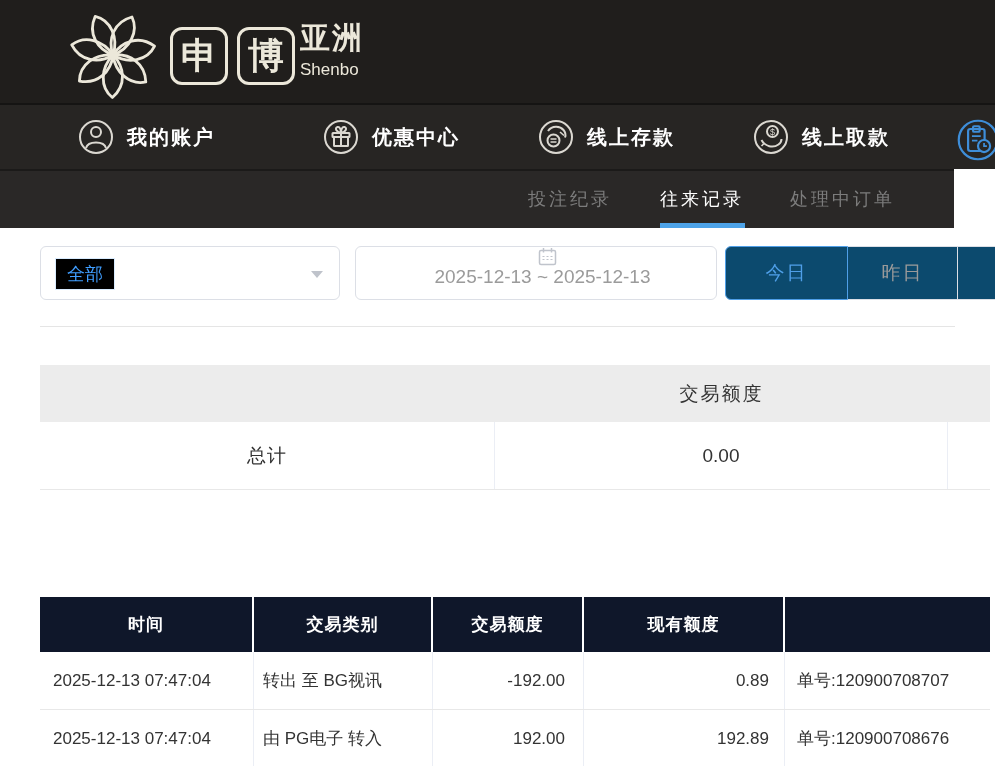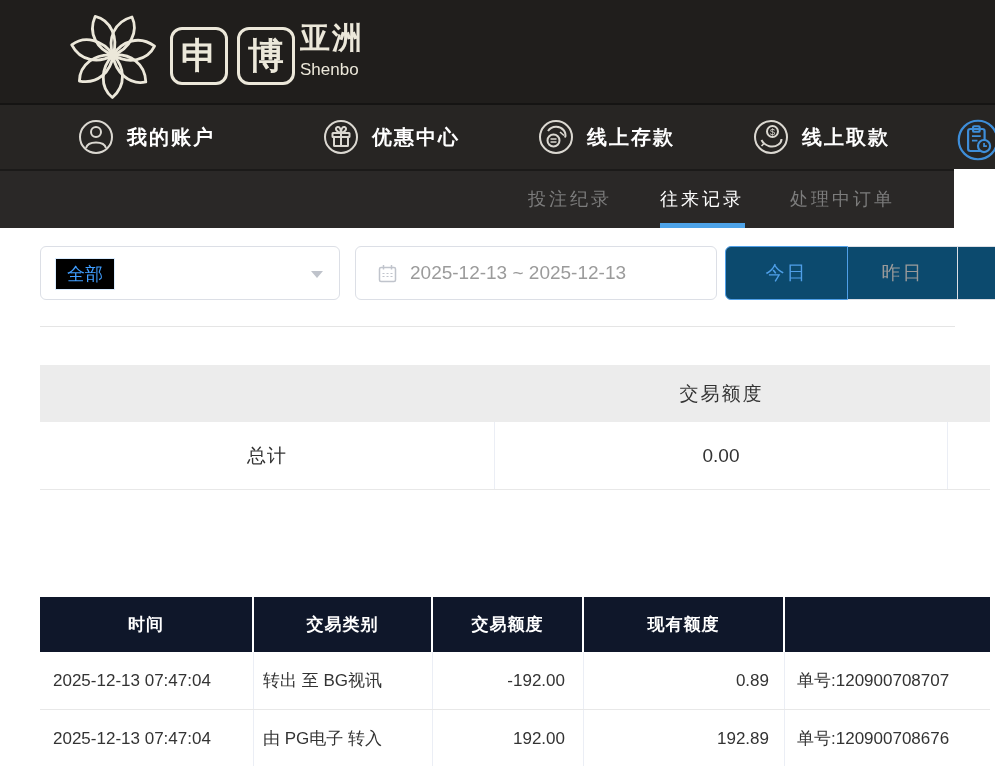--- a/index.html
+++ b/index.html
@@ -31,21 +31,21 @@
   .tab-underline{position:absolute;left:660px;bottom:0;width:85px;height:5px;background:#4da3e8;}
 
   
   .select-box{position:absolute;left:40px;top:246px;width:300px;height:54px;background:#fff;
               border:1px solid #dcdfe6;border-radius:6px;box-sizing:border-box;cursor:pointer;}
   .select-tag{position:absolute;left:14px;top:11px;height:30px;line-height:30px;padding:0 11px;
               background:#000000;border:1px solid #d9ecff;border-radius:0;color:#409eff;font-size:18px;}
   .select-caret{position:absolute;right:16px;top:24px;width:0;height:0;
                 border-left:6px solid transparent;border-right:6px solid transparent;border-top:7px solid #bfc3cb;}
   .date-box{position:absolute;left:355px;top:246px;width:362px;height:54px;background:#fff;
-            border:1px solid #dcdfe6;border-radius:6px;box-sizing:border-box;display:flex;align-items:center;cursor:pointer;}
+            border:1px solid #dcdfe6;border-radius:6px;box-sizing:border-box;display:flex;align-items:center;cursor:pointer;flex-direction:column;}
   .date-box .cal{margin-left:22px;display:flex;}
   .date-box .txt{margin-left:13px;color:#9b9b9b;font-size:19px;}
   .quickgroup{position:absolute;left:725px;top:246px;height:54px;display:flex;}
   .seg{height:54px;box-sizing:border-box;display:flex;align-items:center;justify-content:center;
        background:#0c4a6e;font-size:19px;letter-spacing:2px;cursor:pointer;}
   .seg-today{width:123px;border:1px solid #4f9fe8;border-radius:6px 0 0 6px;color:#4f9fe8;}
   .seg-yest{width:110px;border-top:1px solid #dcdfe6;border-bottom:1px solid #dcdfe6;border-right:1px solid #dcdfe6;color:#9a9a9a;}
   .seg-more{width:48px;border-top:1px solid #dcdfe6;border-bottom:1px solid #dcdfe6;color:#9a9a9a;}
 
   .filter-divider{position:absolute;left:40px;top:326px;width:915px;height:1px;background:#e5e5e5;}

